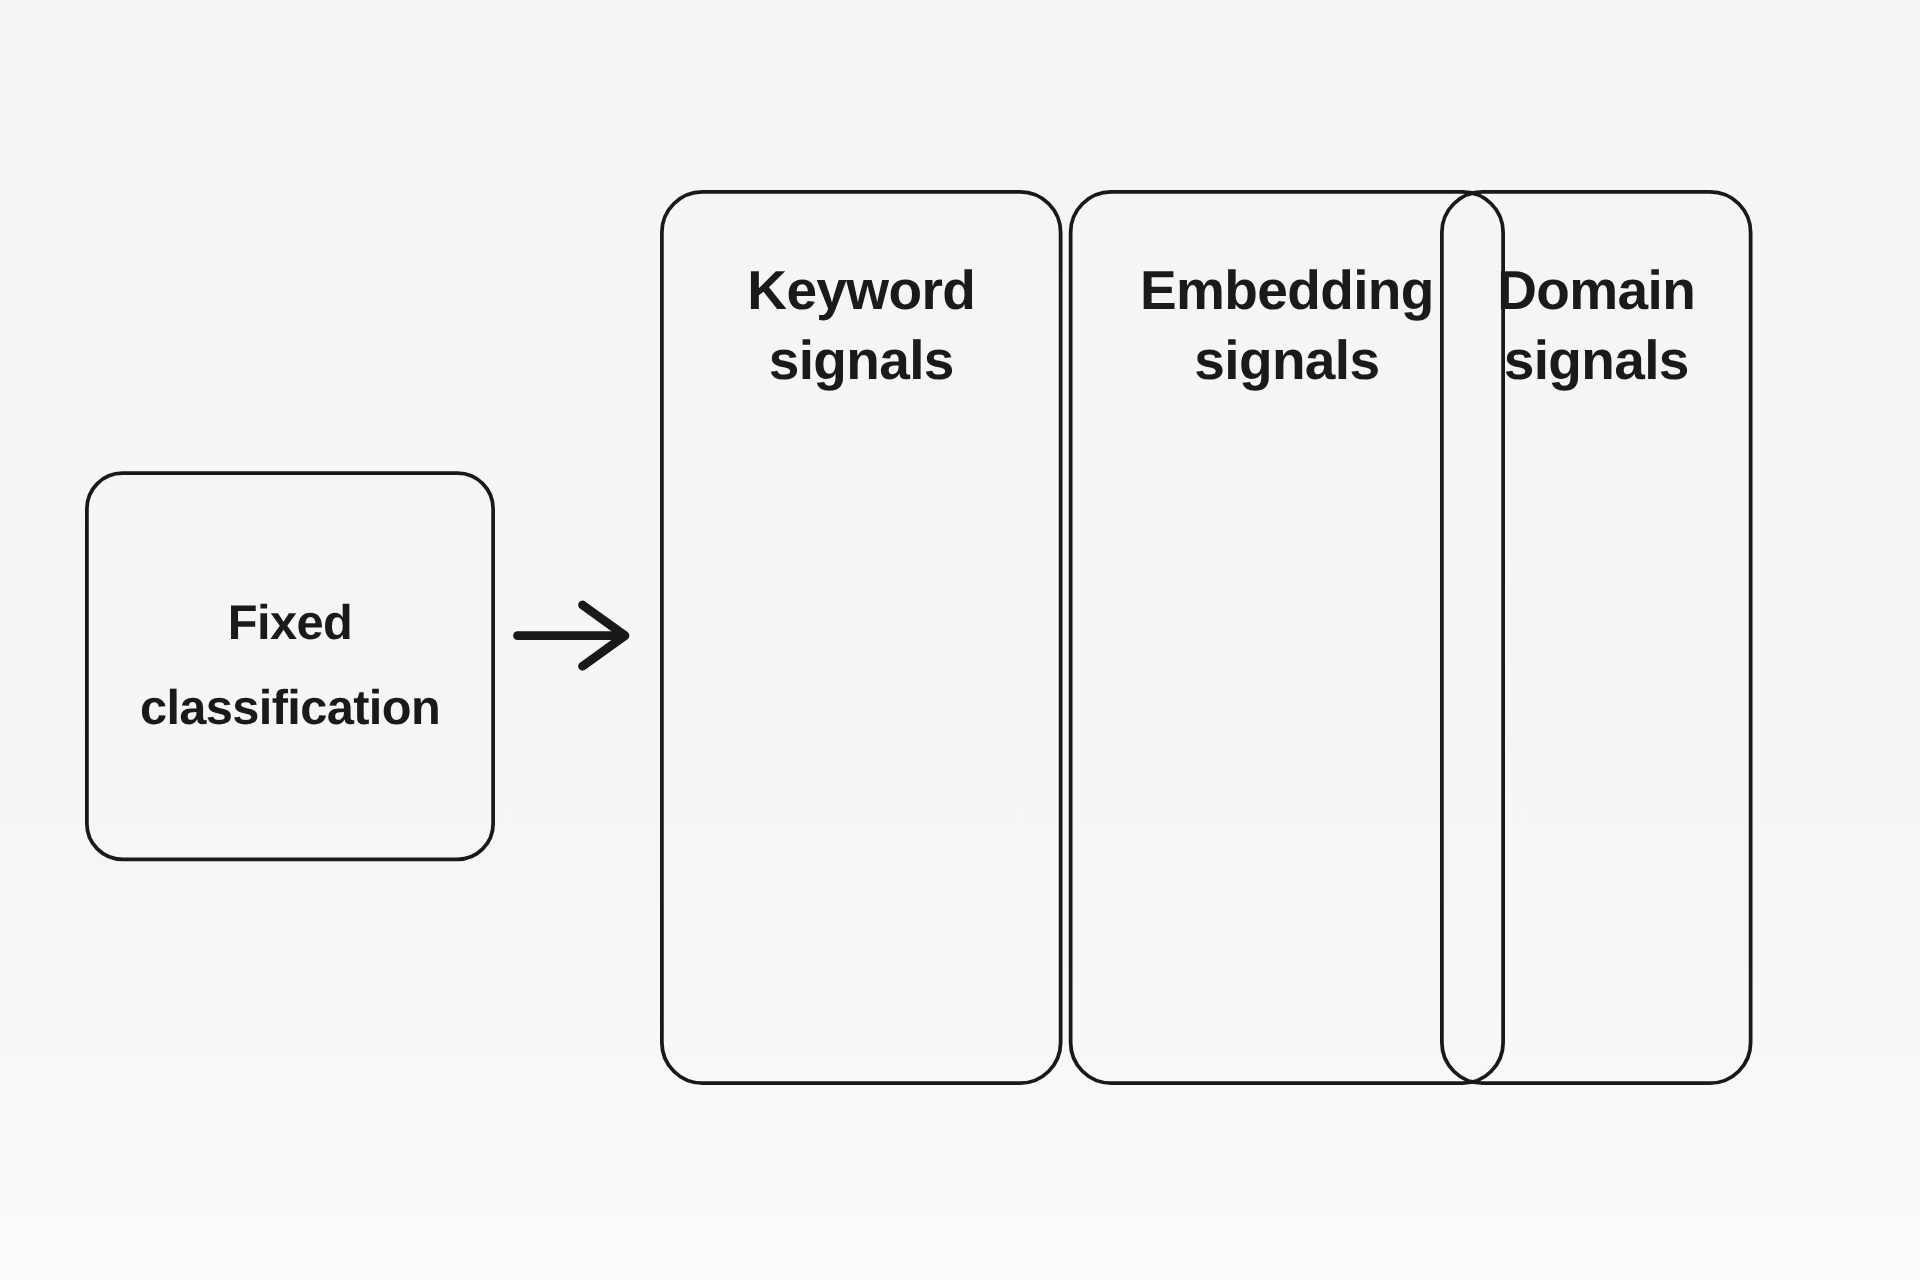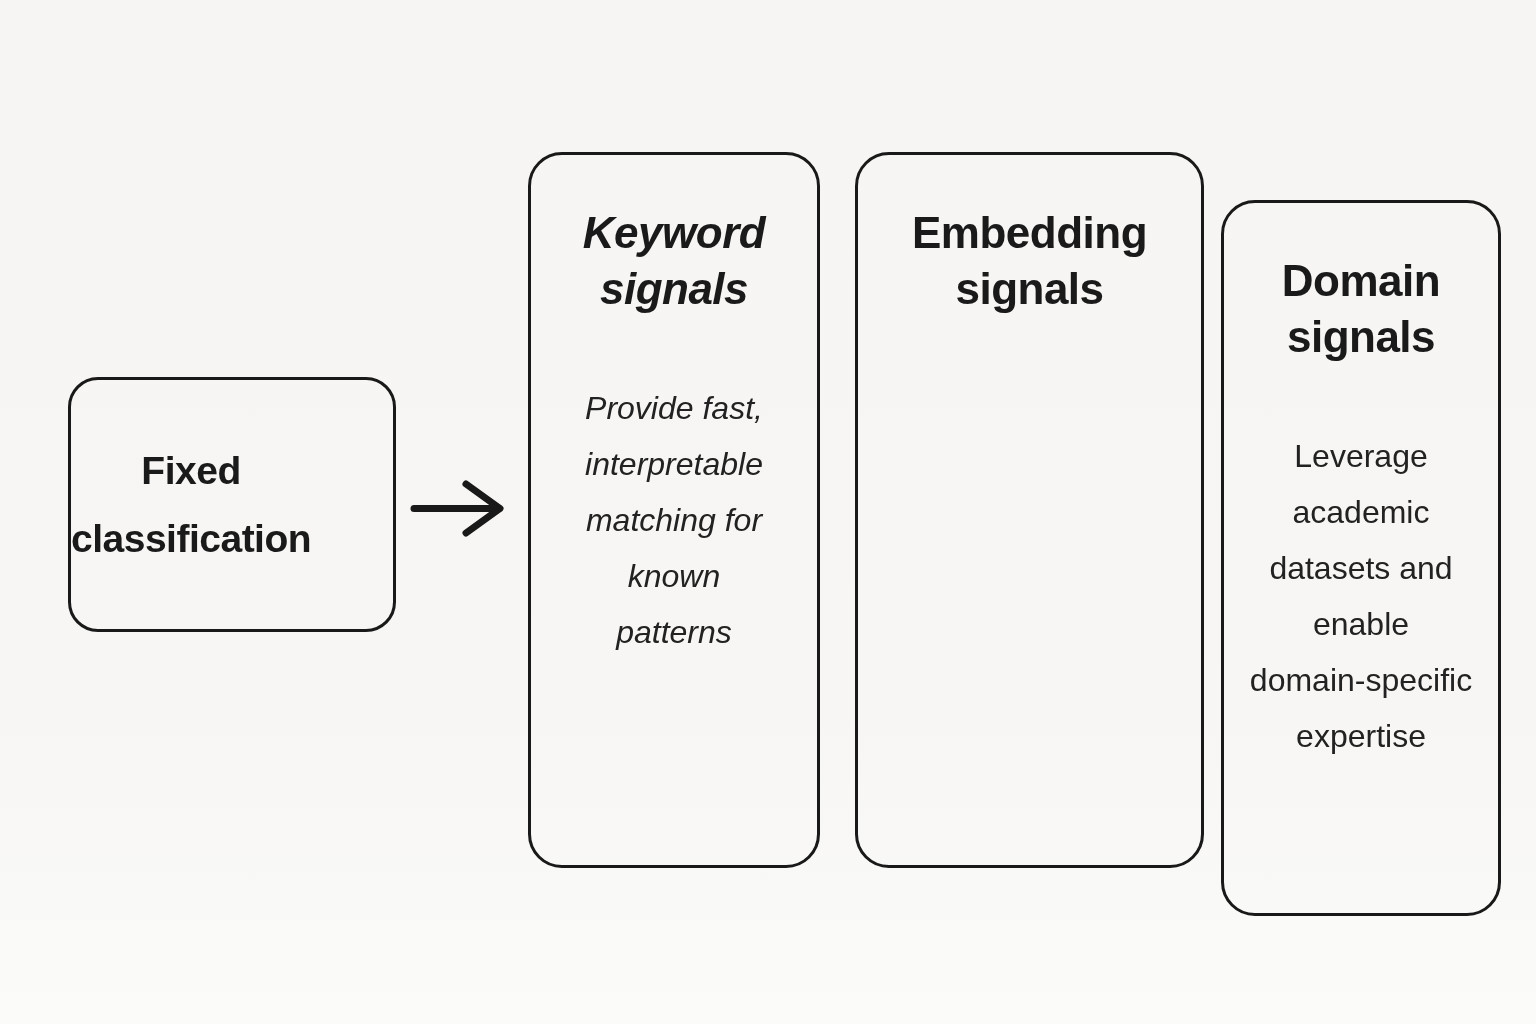--- a/index.html
+++ b/index.html
@@ -19,24 +19,25 @@
   .box {
     position: absolute;
     box-sizing: border-box;
     border: 3px solid #191919;
     background: transparent;
   }
   .source-box {
     left: 68px;
     top: 377px;
     width: 328px;
-    height: 255px;
+    height: 312px;
     border-radius: 30px;
     display: flex;
     align-items: center;
+    justify-content: center;
   }
   .source-label {
     font-size: 39px;
     font-weight: 700;
     line-height: 68px;
     text-align: center;
     white-space: pre-line;
     letter-spacing: -0.5px;
   }
   .arrow {
@@ -46,23 +47,23 @@
     width: 96px;
     height: 85px;
   }
   .card {
     top: 152px;
     height: 716px;
     border-radius: 34px;
     padding: 50px 22px 0;
     text-align: center;
   }
-  .card-1 { left: 528px; width: 292px; font-style: italic; }
+  .card-1 { left: 528px; width: 322px; }
   .card-2 { left: 855px; width: 349px; }
-  .card-3 { left: 1221px; width: 280px; margin-top: 48px; }
+  .card-3 { left: 1152px; width: 250px; }
   .card-title {
     font-size: 44px;
     font-weight: 700;
     line-height: 56px;
     white-space: pre-line;
     letter-spacing: -0.5px;
   }
   .card-body {
     margin-top: 63px;
     font-size: 32px;
@@ -83,36 +84,25 @@
   </div>
 
   <svg class="arrow" viewBox="0 0 96 85" fill="none" xmlns="http://www.w3.org/2000/svg">
     <line x1="4" y1="42.5" x2="89" y2="42.5" stroke="#191919" stroke-width="7" stroke-linecap="round"></line>
     <polyline points="56,18 90,42.5 56,67" stroke="#191919" stroke-width="7" stroke-linecap="round" stroke-linejoin="round" fill="none"></polyline>
   </svg>
 
   <div class="box card card-1">
     <div class="card-title">Keyword
 signals</div>
-    <div class="card-body">Provide fast,
-interpretable
-matching for
-known
-patterns</div>
   </div>
 
   <div class="box card card-2">
     <div class="card-title">Embedding
 signals</div>
   </div>
 
   <div class="box card card-3">
     <div class="card-title">Domain
 signals</div>
-    <div class="card-body">Leverage
-academic
-datasets and
-enable
-domain-specific
-expertise</div>
   </div>
 
 </div>
 
 </body></html>

